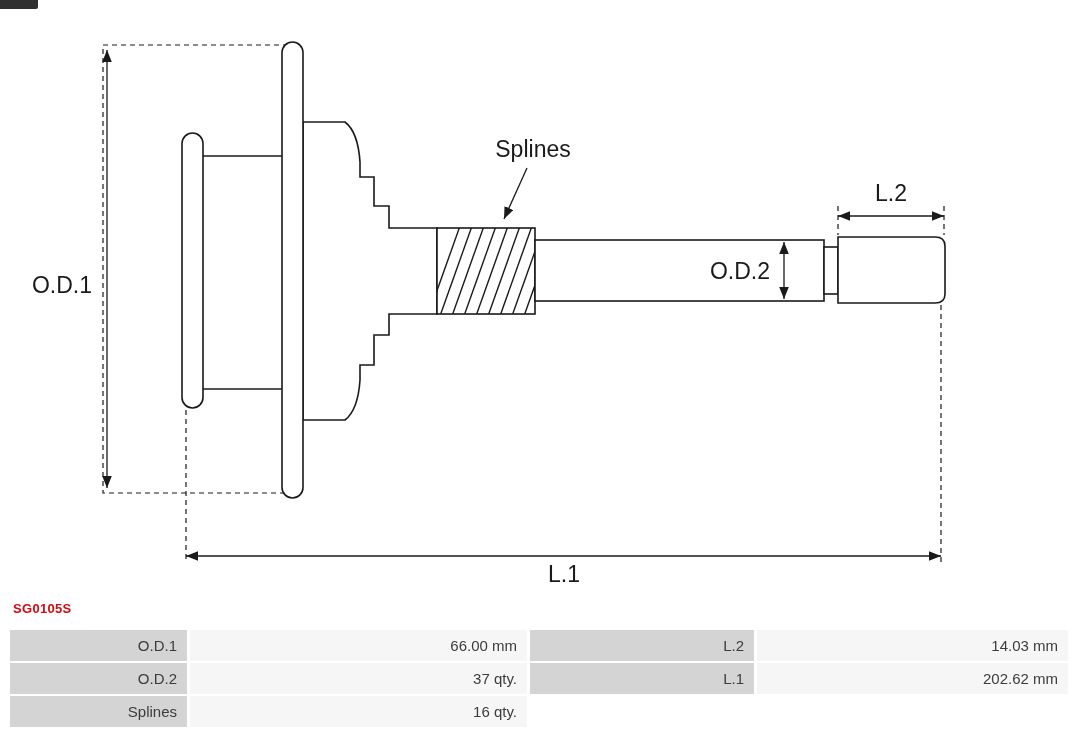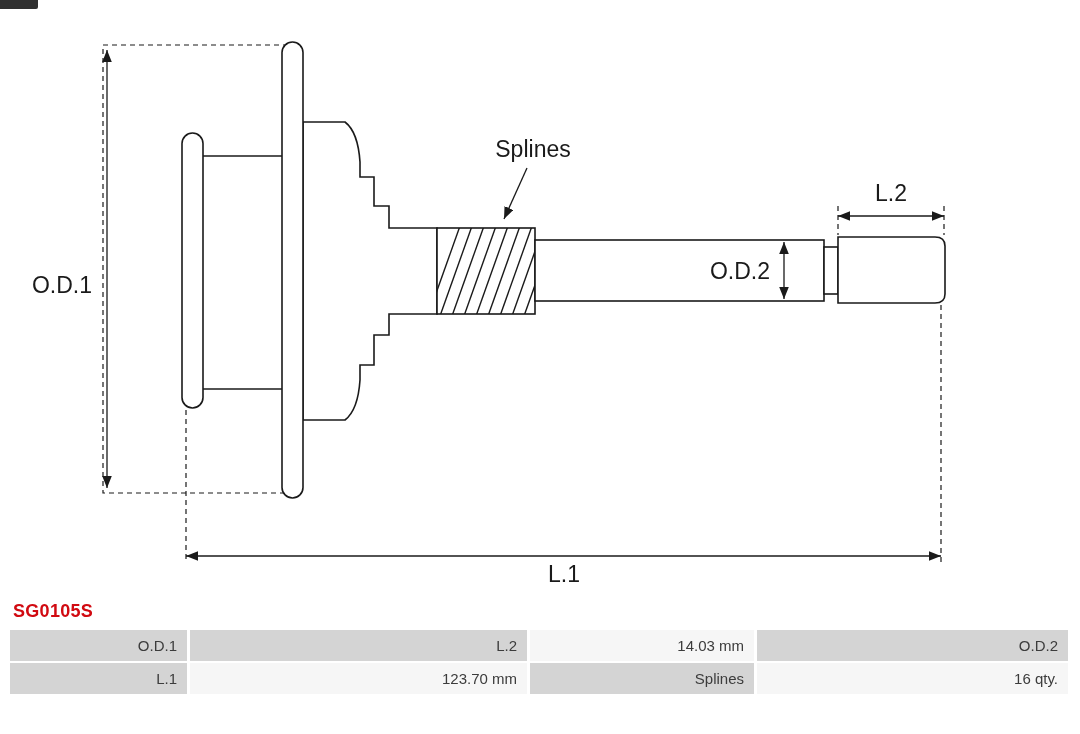--- a/index.html
+++ b/index.html
@@ -21,21 +21,21 @@
     font-size:23px;
     fill:var(--line,#1a1a1a);
   }
   .outline{fill:#fff;stroke:currentColor;stroke-width:1.6;}
   .thin{fill:none;stroke:currentColor;stroke-width:1.6;}
   .dim{stroke:currentColor;stroke-width:1.3;fill:none;}
   .ext{stroke:currentColor;stroke-width:1.2;fill:none;stroke-dasharray:5 4;}
   .hatch{stroke:currentColor;stroke-width:1.4;}
   #part-number{
     position:absolute;left:13px;top:601px;
-    font-size:18px;font-weight:600;letter-spacing:.3px;
+    font-size:13px;font-weight:600;letter-spacing:.3px;
     color:var(--accent,#d10a11);
   }
   .spec-table{
     position:absolute;left:10px;top:630px;width:1058px;
     display:grid;
     grid-template-columns:177px 337px 224px 311px;
     grid-auto-rows:31px;
     row-gap:2px;column-gap:3px;
     font-size:15px;
     color:var(--table-text,#3c3c3c);
@@ -126,24 +126,26 @@
     <g>
       <text x="533" y="157" text-anchor="middle">Splines</text>
       <line class="dim" x1="527" y1="168" x2="504" y2="219" marker-end="url(#ah)"></line>
     </g>
   </svg>
 
   <div id="part-number">SG0105S</div>
 
   <div class="spec-table">
     <div class="cell label">O.D.1</div>
+    <div class="cell value">66.00 mm</div>
     <div class="cell label">L.2</div>
     <div class="cell value">14.03 mm</div>
 
     <div class="cell label">O.D.2</div>
+    <div class="cell value">37 qty.</div>
 
     <div class="cell label">L.1</div>
-    <div class="cell value">123.70 mm</div>
+    <div class="cell value">202.62 mm</div>
     <div class="cell label">Splines</div>
     <div class="cell value">16 qty.</div>
   </div>
 
 </div>
 
 </body></html>

